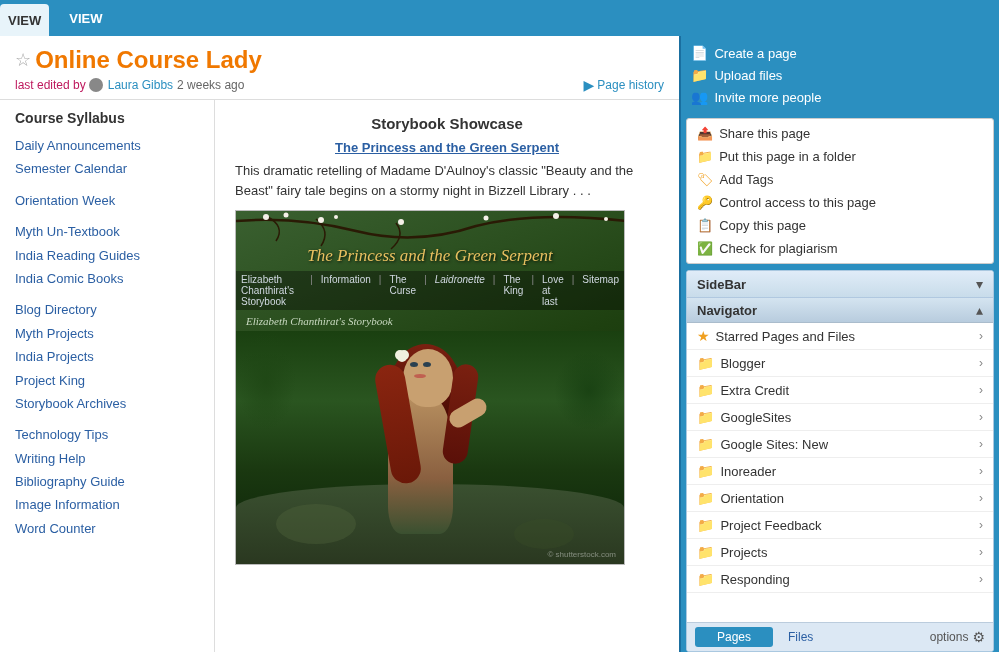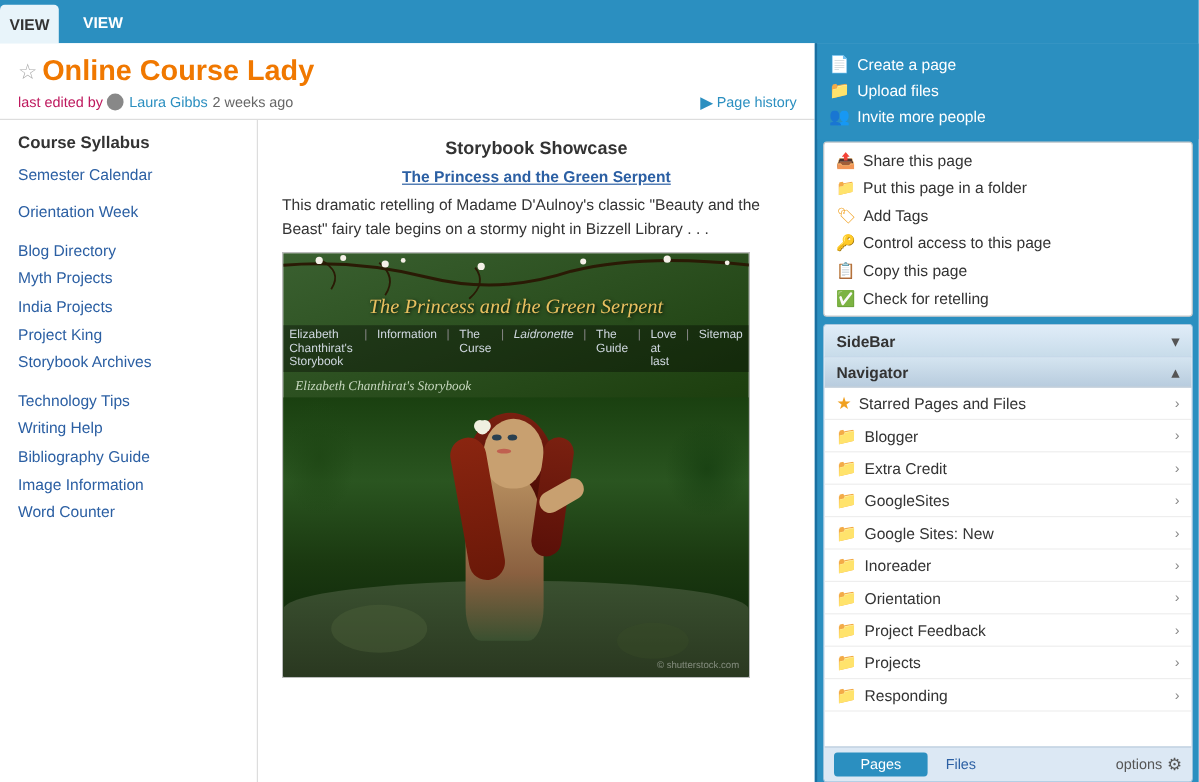--- a/index.html
+++ b/index.html
@@ -42,27 +42,33 @@
         </div>
       </div>
     </div>
 
     <div style="display:flex; flex:1; overflow:hidden;">
 
       <div style="width:215px; min-width:215px; padding:10px 15px; border-right:1px solid #ddd; overflow-y:auto;">
         <h3 style="font-size:14px; font-weight:bold; color:#333; margin-bottom:8px;">Course Syllabus</h3>
 
         <div style="margin-bottom:8px;">
+          <a href="#" style="display:block; color:#2b5fa3; text-decoration:none; font-size:13px; line-height:1.8;">Daily Announcements</a>
           <a href="#" style="display:block; color:#2b5fa3; text-decoration:none; font-size:13px; line-height:1.8;">Semester Calendar</a>
         </div>
 
         <div style="margin-bottom:8px;">
           <a href="#" style="display:block; color:#2b5fa3; text-decoration:none; font-size:13px; line-height:1.8;">Orientation Week</a>
         </div>
 
+        <div style="margin-bottom:8px;">
+          <a href="#" style="display:block; color:#2b5fa3; text-decoration:none; font-size:13px; line-height:1.8;">Myth Un-Textbook</a>
+          <a href="#" style="display:block; color:#2b5fa3; text-decoration:none; font-size:13px; line-height:1.8;">India Reading Guides</a>
+          <a href="#" style="display:block; color:#2b5fa3; text-decoration:none; font-size:13px; line-height:1.8;">India Comic Books</a>
+        </div>
 
         <div style="margin-bottom:8px;">
           <a href="#" style="display:block; color:#2b5fa3; text-decoration:none; font-size:13px; line-height:1.8;">Blog Directory</a>
           <a href="#" style="display:block; color:#2b5fa3; text-decoration:none; font-size:13px; line-height:1.8;">Myth Projects</a>
           <a href="#" style="display:block; color:#2b5fa3; text-decoration:none; font-size:13px; line-height:1.8;">India Projects</a>
           <a href="#" style="display:block; color:#2b5fa3; text-decoration:none; font-size:13px; line-height:1.8;">Project King</a>
           <a href="#" style="display:block; color:#2b5fa3; text-decoration:none; font-size:13px; line-height:1.8;">Storybook Archives</a>
         </div>
 
         <div style="margin-bottom:8px;">
@@ -104,21 +110,21 @@
 
           <div style="display:flex; justify-content:center; gap:8px; padding:3px 5px; background:rgba(0,0,0,0.35); z-index:1;">
             <span style="font-size:10px; color:#d0d8e0; cursor:pointer;">Elizabeth Chanthirat's Storybook</span>
             <span style="font-size:10px; color:#888;">|</span>
             <span style="font-size:10px; color:#d0d8e0; cursor:pointer;">Information</span>
             <span style="font-size:10px; color:#888;">|</span>
             <span style="font-size:10px; color:#d0d8e0; cursor:pointer;">The Curse</span>
             <span style="font-size:10px; color:#888;">|</span>
             <span style="font-size:10px; color:#d0d8e0; cursor:pointer;font-style:italic;">Laidronette</span>
             <span style="font-size:10px; color:#888;">|</span>
-            <span style="font-size:10px; color:#d0d8e0; cursor:pointer;">The Guide</span>
+            <span style="font-size:10px; color:#d0d8e0; cursor:pointer;">The King</span>
             <span style="font-size:10px; color:#888;">|</span>
             <span style="font-size:10px; color:#d0d8e0; cursor:pointer;">Love at last</span>
             <span style="font-size:10px; color:#888;">|</span>
             <span style="font-size:10px; color:#d0d8e0; cursor:pointer;">Sitemap</span>
           </div>
 
           <div style="padding:3px 10px; text-align:left; z-index:1;">
             <span style="font-family:Georgia,serif; font-size:11px; color:#c8d8c0; font-style:italic;">Elizabeth Chanthirat's Storybook</span>
           </div>
 
@@ -194,21 +200,21 @@
       <div style="display:flex; align-items:center; gap:6px; padding:4px 10px; font-size:13px; color:#333; cursor:pointer;">
         <span style="font-size:13px; color:#c8a020;">🔑</span>
         <span>Control access to this page</span>
       </div>
       <div style="display:flex; align-items:center; gap:6px; padding:4px 10px; font-size:13px; color:#333; cursor:pointer;">
         <span style="font-size:13px; color:#888;">📋</span>
         <span>Copy this page</span>
       </div>
       <div style="display:flex; align-items:center; gap:6px; padding:4px 10px; font-size:13px; color:#333; cursor:pointer;">
         <span style="font-size:13px; color:#30a030;">✅</span>
-        <span>Check for retelling</span>
+        <span>Check for plagiarism</span>
       </div>
     </div>
 
     <div style="margin:4px 5px 0; border:1px solid #aac8e0; border-radius:3px; background:#fff; flex:1; display:flex; flex-direction:column; overflow:hidden;">
       <div style="background:linear-gradient(180deg,#e0ecf8 0%,#c8dcea 100%); padding:5px 10px; display:flex; align-items:center; justify-content:space-between; cursor:pointer; border-bottom:1px solid #b0c8e0;">
         <span style="font-size:13px; font-weight:bold; color:#333;">SideBar</span>
         <span style="font-size:14px; color:#555;">▾</span>
       </div>
 
       <div style="background:linear-gradient(180deg,#d4e4f0 0%,#b8ccde 100%); padding:4px 10px; display:flex; align-items:center; justify-content:space-between; cursor:pointer; border-bottom:1px solid #aabccc;">

